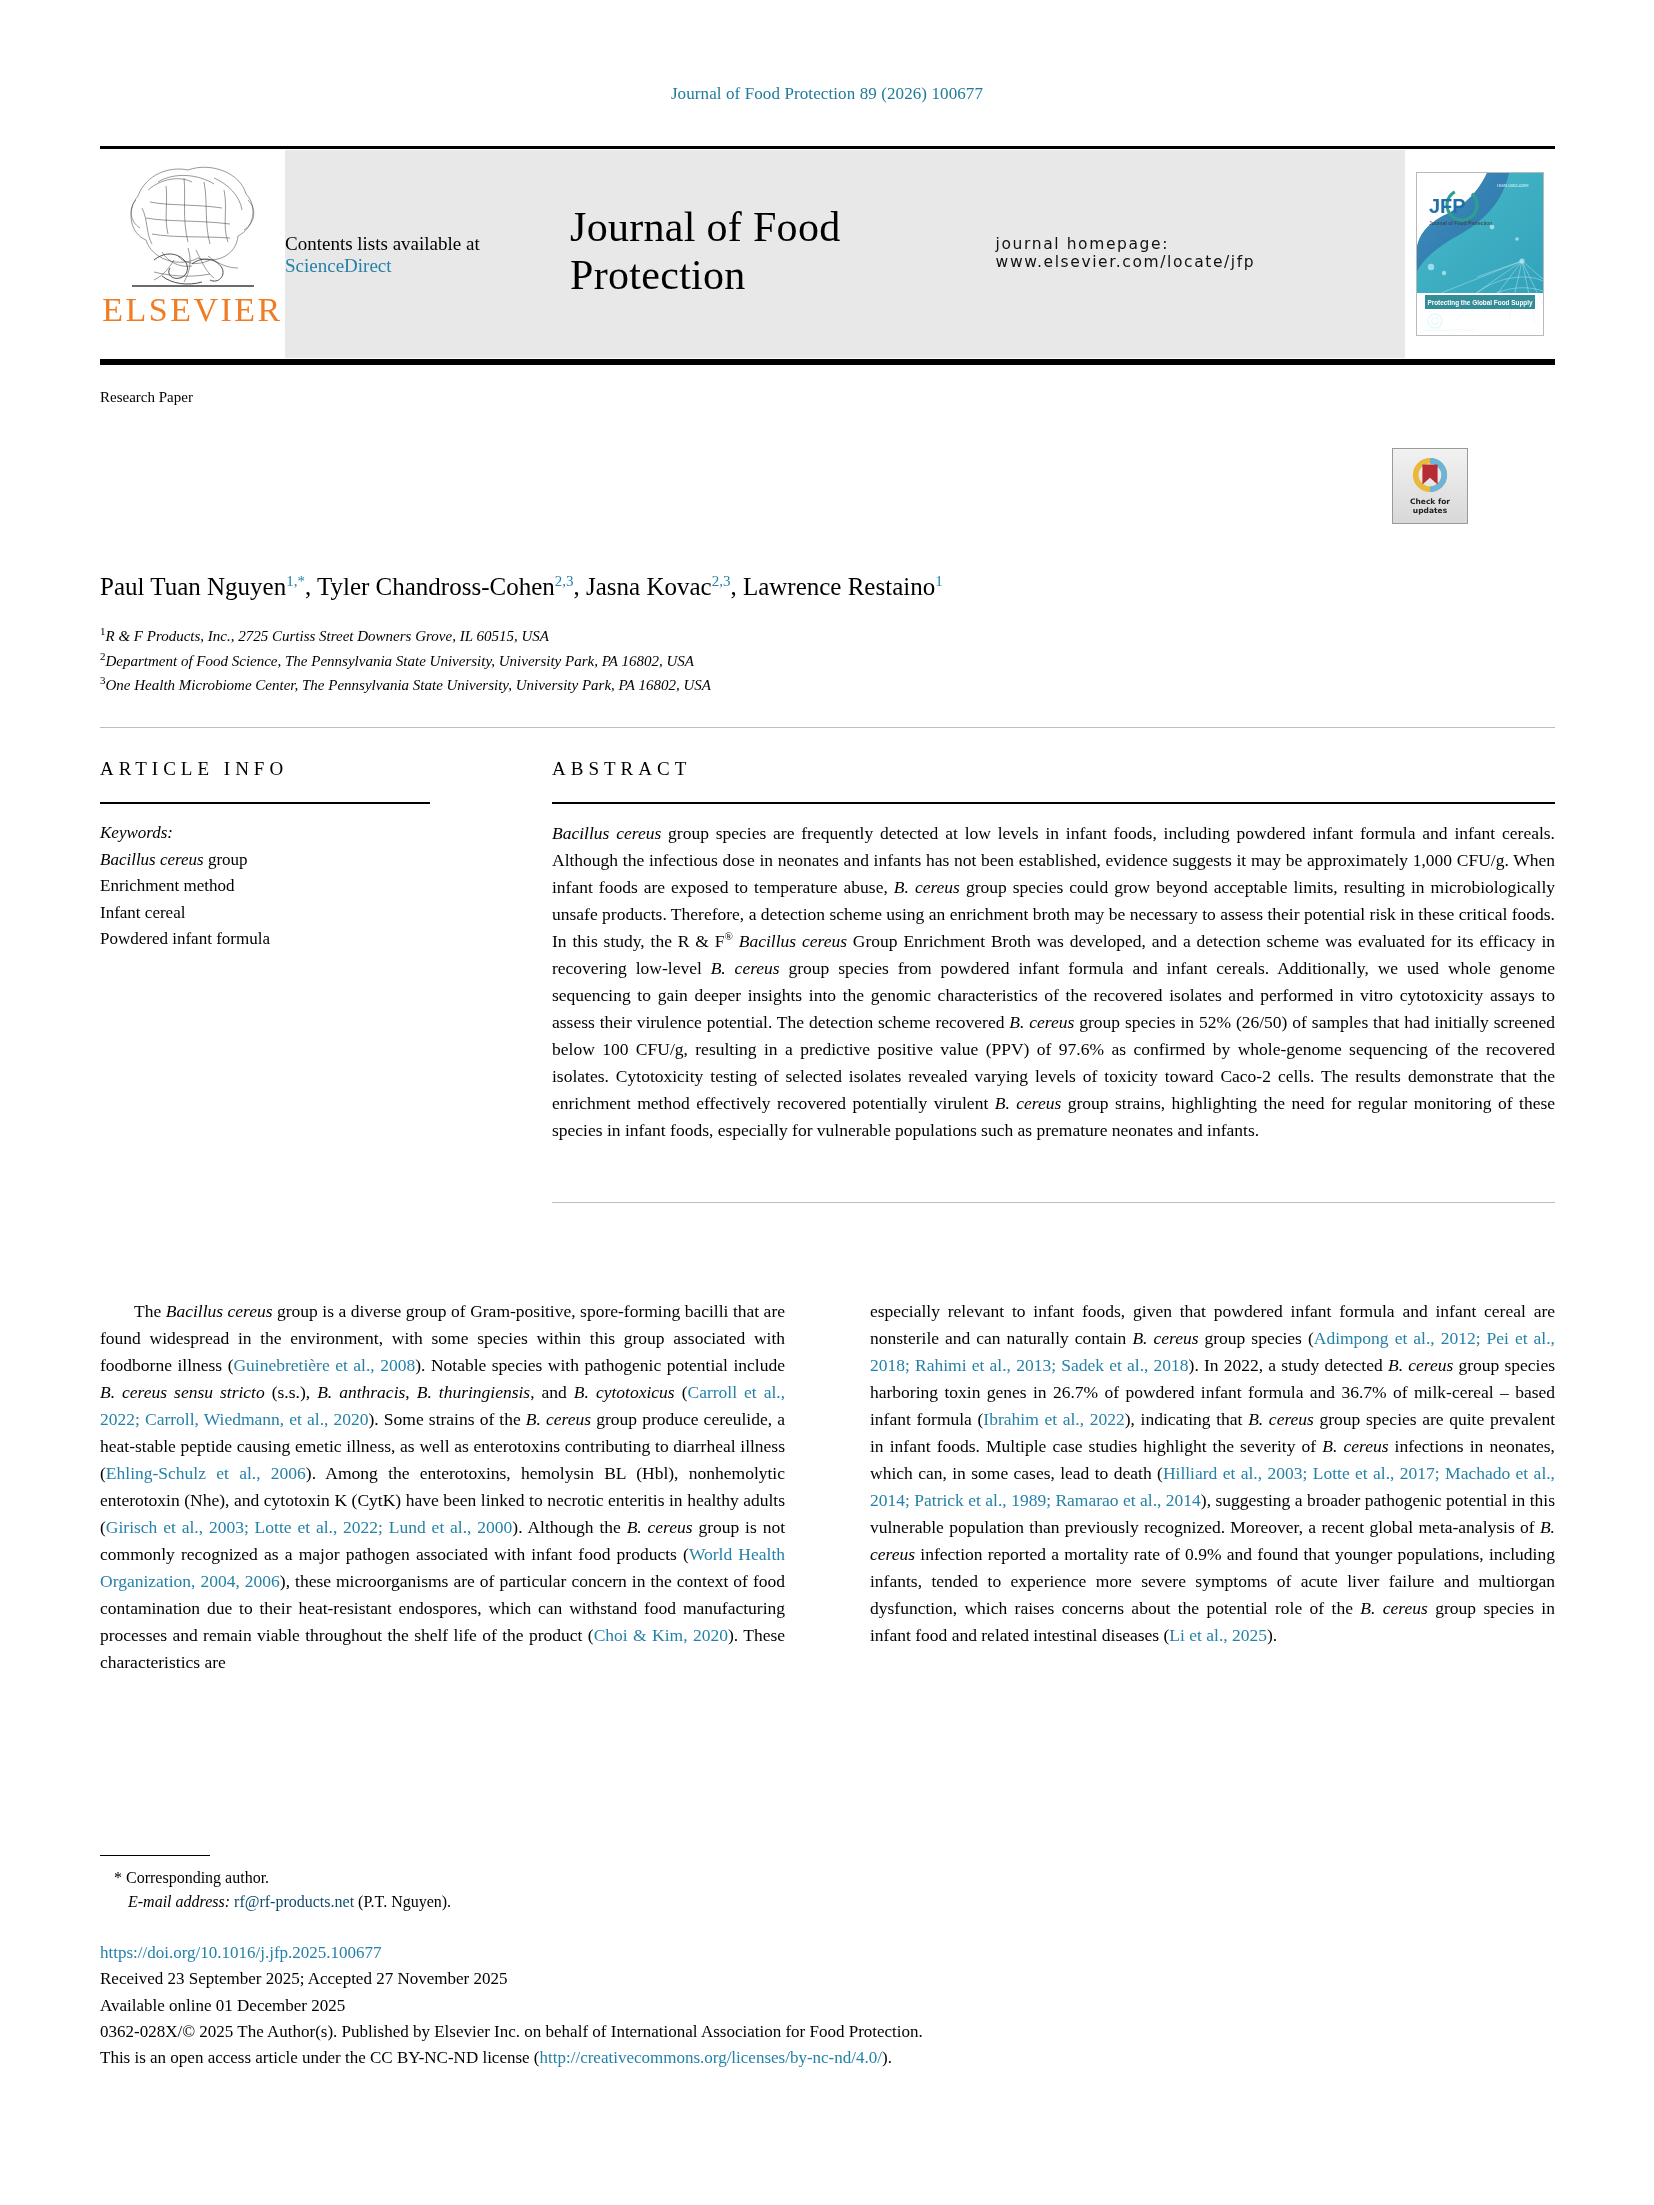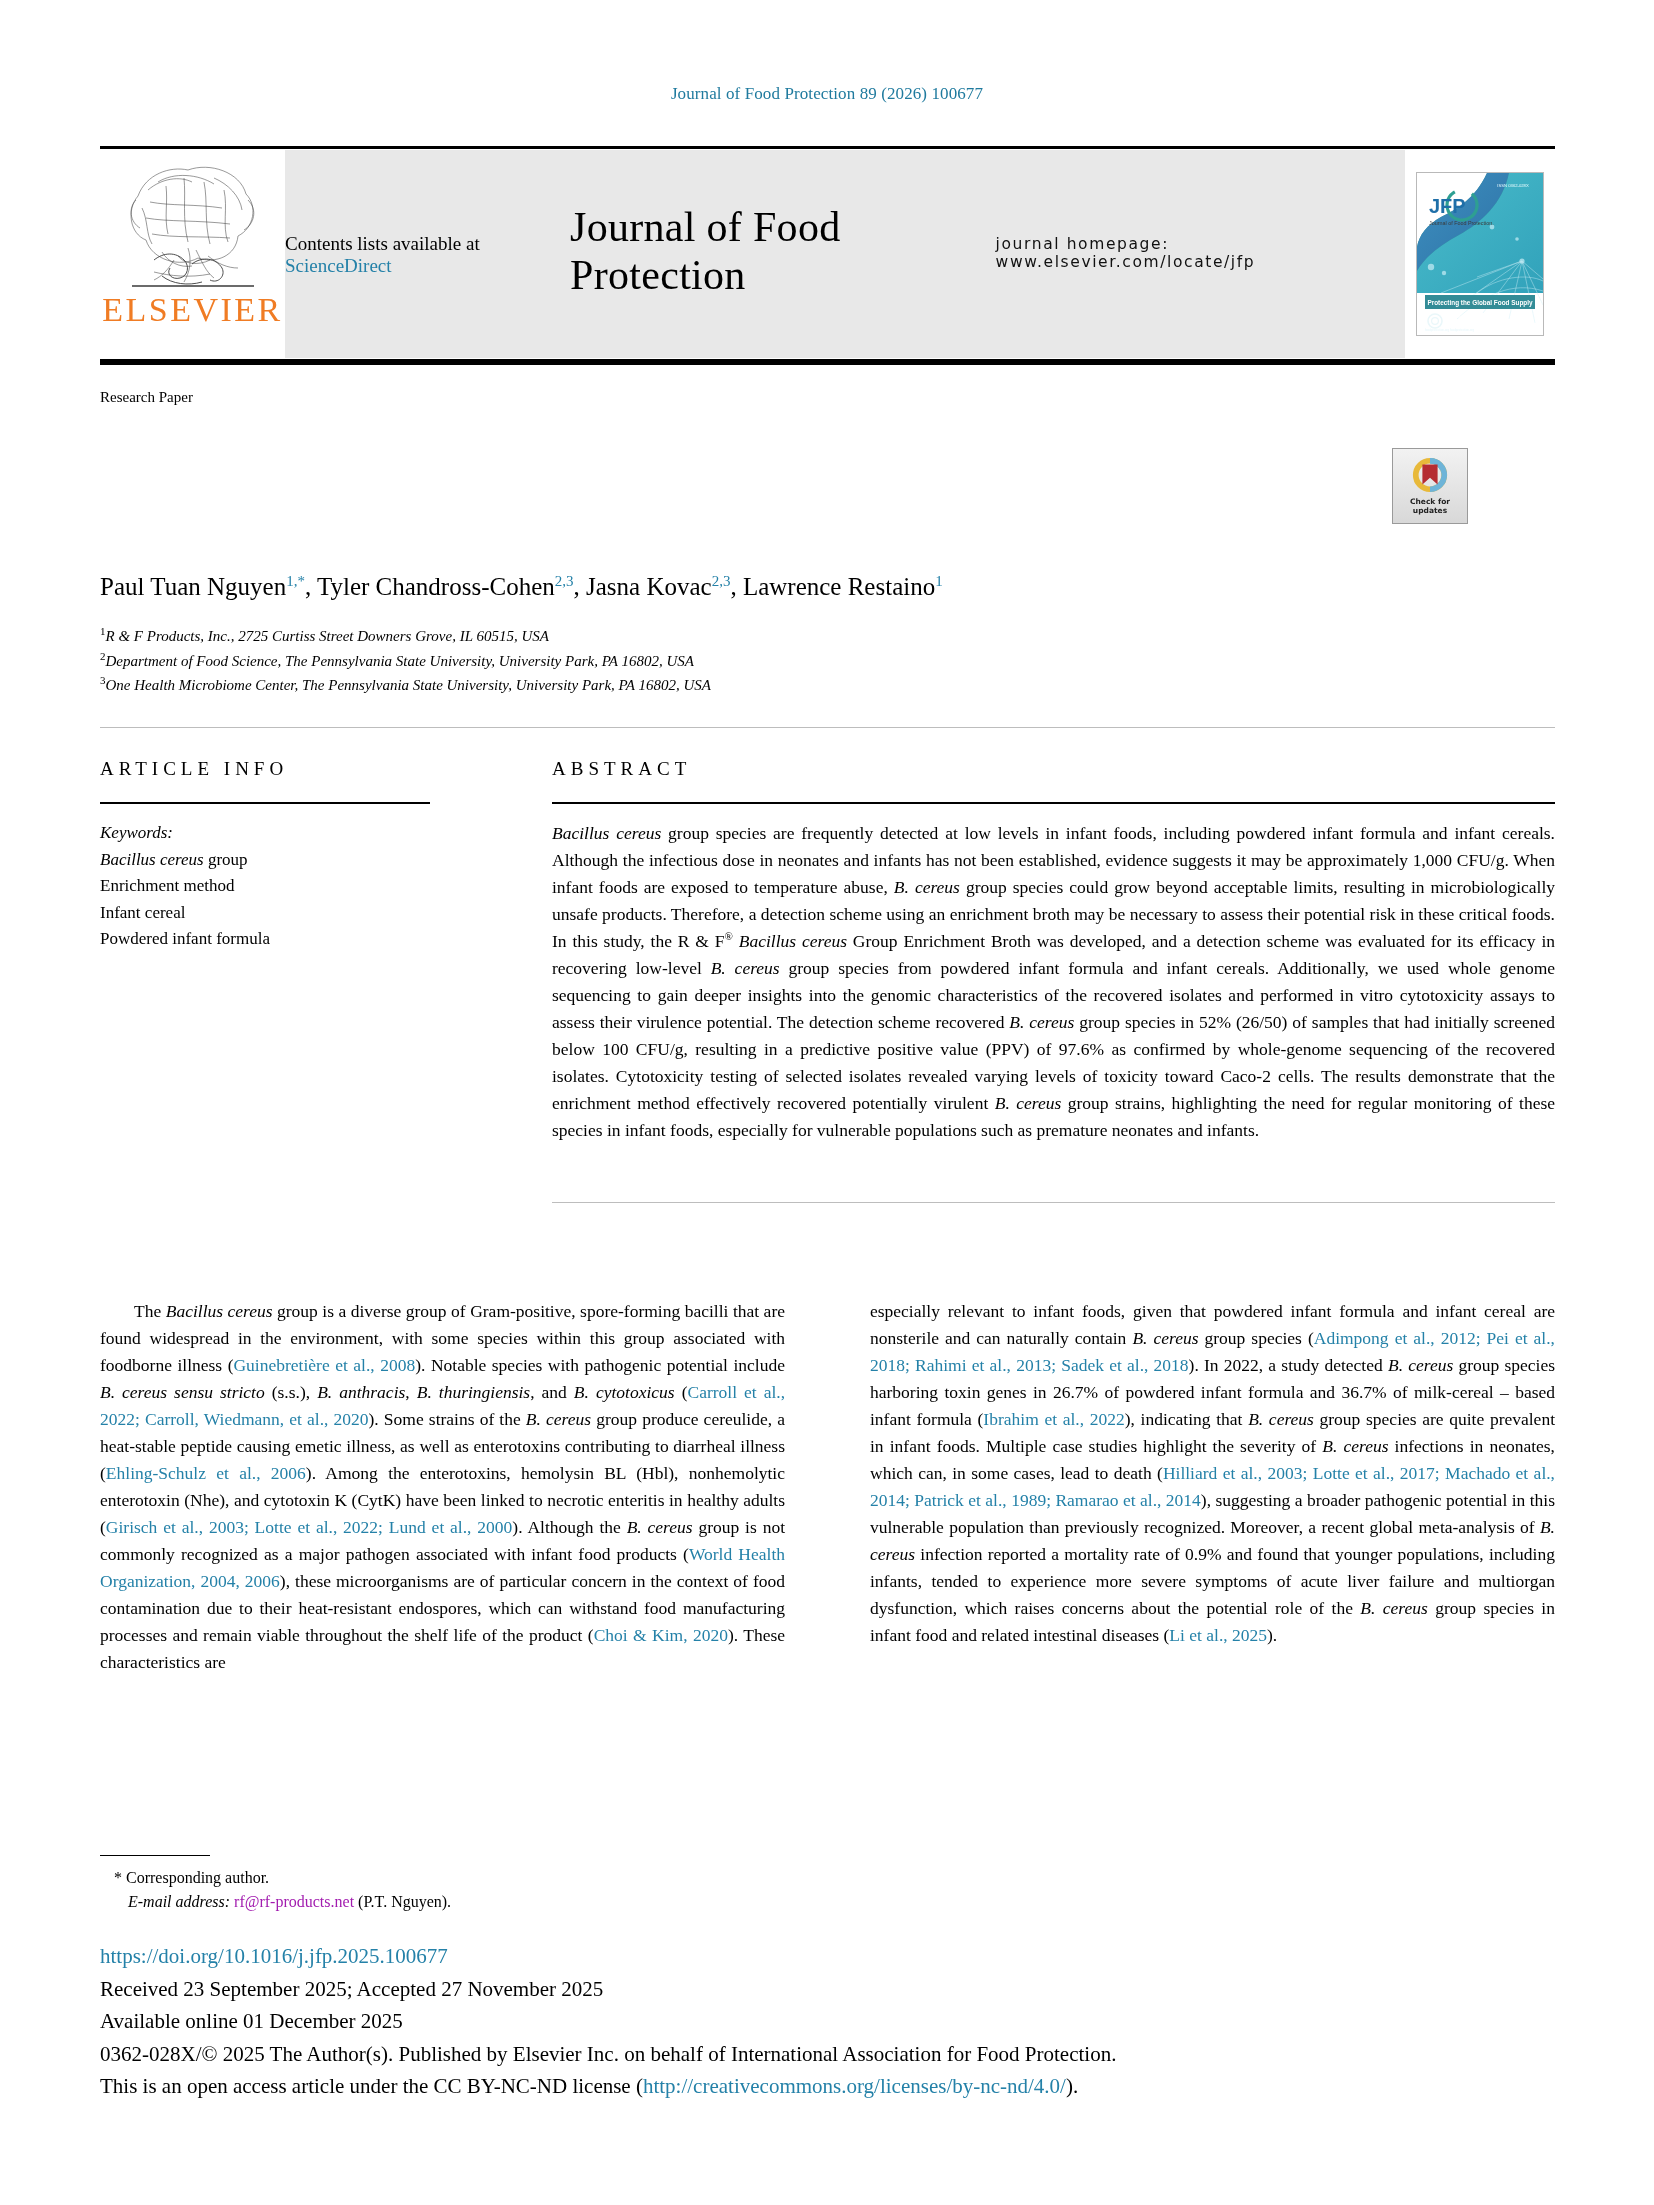--- a/index.html
+++ b/index.html
@@ -125,23 +125,23 @@
   .col p { margin:0; text-indent:34px; }
   .col i { font-style:italic; }
   a.ref { color:#2481a8; text-decoration:none; }
 
   
   .fn-rule { position:absolute; left:100px; top:1855px; width:110px; height:1px; background:#000; }
   .footnote { position:absolute; left:100px; top:1866px; width:660px; font-size:16px; line-height:1.52; }
   .footnote .fn-star { padding-left:14px; }
   .footnote .fn-mail { padding-left:28px; }
   .footnote i { }
-  a.mail { color:#a21caf; text-decoration:none; }
-
-  .footer { position:absolute; left:100px; top:1940px; width:1320px; font-size:21px; line-height:1.55; }
+  a.mail { color:#0c4a6e; text-decoration:none; }
+
+  .footer { position:absolute; left:100px; top:1940px; width:1320px; font-size:17px; line-height:1.55; }
   .footer .doi { color:#2481a8; }
   .footer a { color:#2481a8; text-decoration:none; }
 </style>
 </head>
 <body>
 
 <div class="page">
 
   <div class="runhead">Journal of Food Protection 89 (2026) 100677</div>
 

